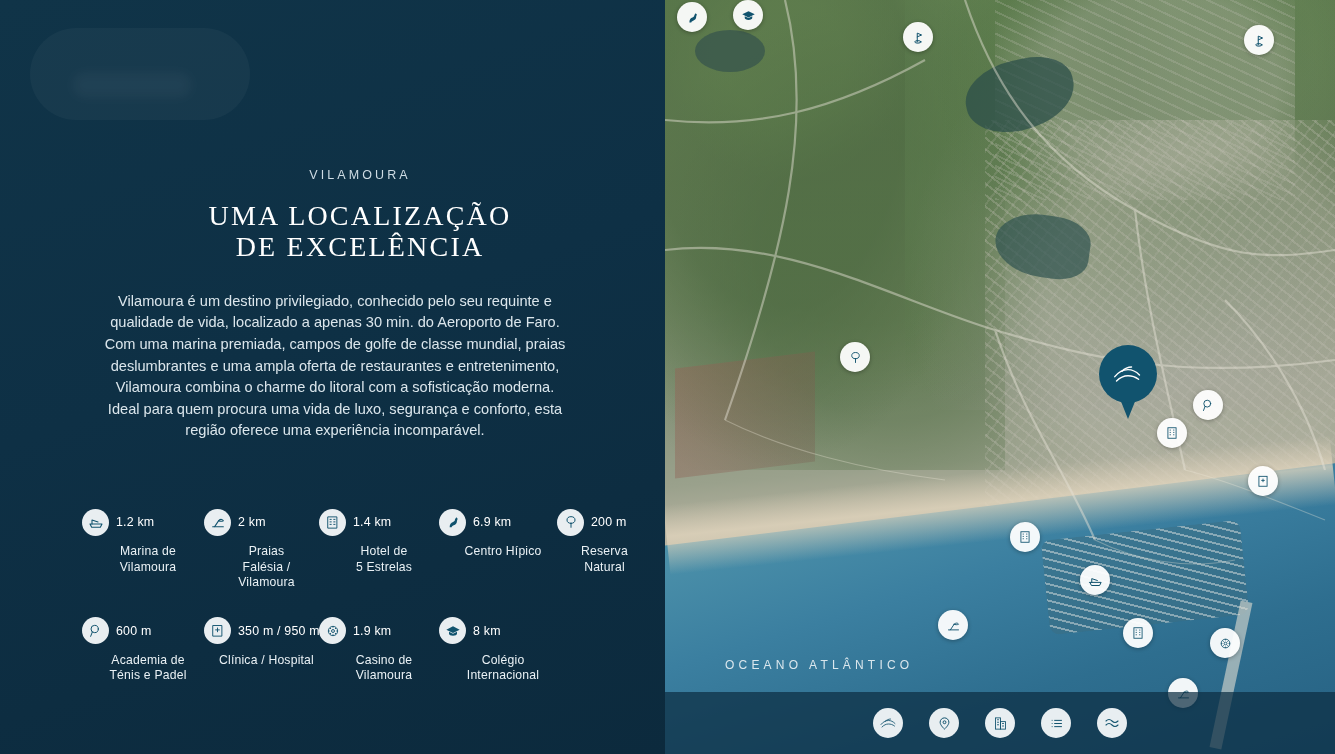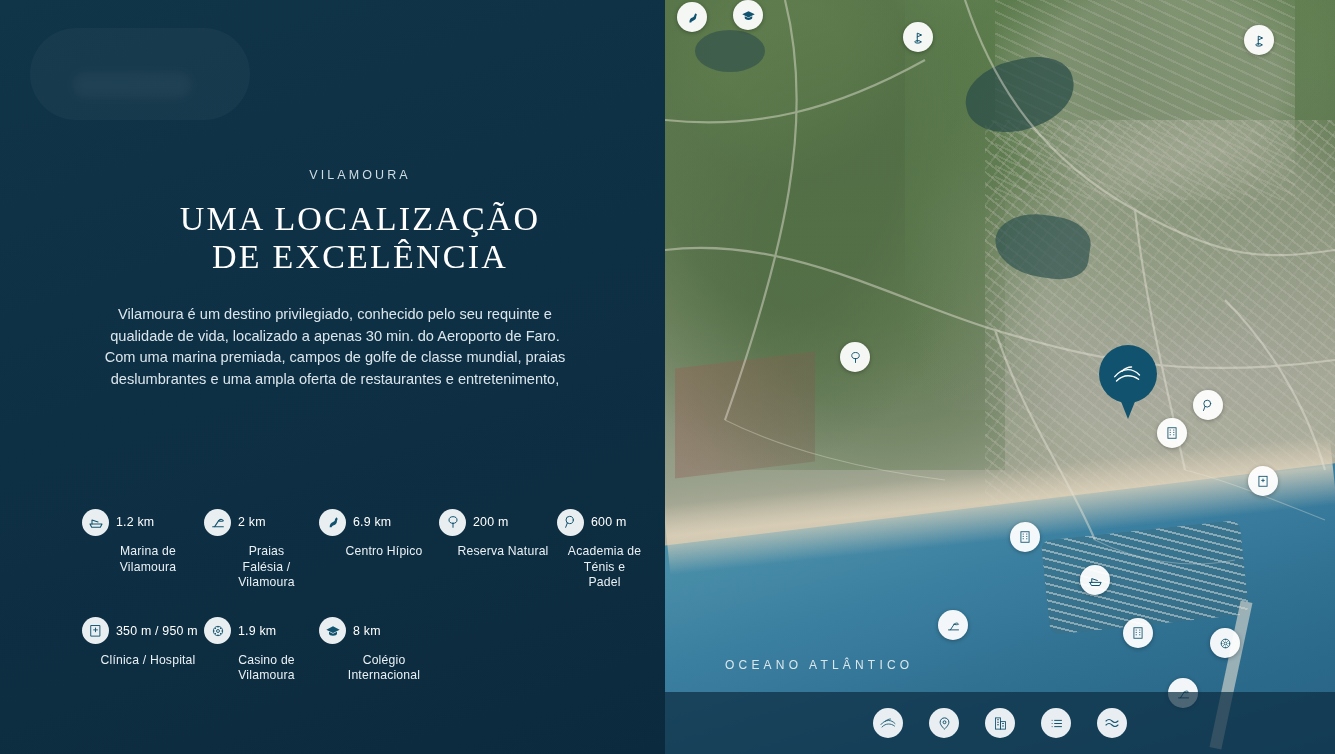--- a/index.html
+++ b/index.html
@@ -50,21 +50,21 @@
   .eyebrow {
     color: #cfdce4;
     font-size: 12.5px;
     letter-spacing: 3.1px;
     font-weight: 400;
     margin-bottom: 18px;
   }
   .headline {
     font-family: "Liberation Serif", serif;
     color: #ffffff;
-    font-size: 34px;
+    font-size: 28px;
     line-height: 1.12;
     font-weight: 400;
     letter-spacing: 2.2px;
   }
   .headline .l2 { display: block; }
 
   .body-copy {
     margin-top: 28px;
     color: #dbe6ec;
     font-size: 14.6px;
@@ -279,20 +279,21 @@
     <div class="left-glow"></div>
 
     <div class="content">
       <div class="eyebrow">VILAMOURA</div>
       <h1 class="headline">
         <span>UMA LOCALIZAÇÃO</span>
         <span class="l2">DE EXCELÊNCIA</span>
       </h1>
       <div class="body-copy">
         <p>Vilamoura é um destino privilegiado, conhecido pelo seu requinte e qualidade de vida, localizado a apenas 30 min. do Aeroporto de Faro. Com uma marina premiada, campos de golfe de classe mundial, praias deslumbrantes e uma ampla oferta de restaurantes e entretenimento,</p>
+        <p>Vilamoura combina o charme do litoral com a sofisticação moderna. Ideal para quem procura uma vida de luxo, segurança e conforto, esta região oferece uma experiência incomparável.</p>
       </div>
     </div>
 
     <div class="poi-grid">
 
       <div class="poi">
         <div class="poi-top">
           <span class="poi-icon">
             <svg width="16" height="16" viewBox="0 0 24 24" fill="none" stroke="#11536e" stroke-width="1.6" stroke-linecap="round" stroke-linejoin="round">
               <path d="M3 15h18l-2.5 5H5.5L3 15z"></path>
@@ -314,20 +315,33 @@
                 <path d="M13 10c3-3 6-2 7 0-2 1-5 1-7 0z"></path>
             </svg>
           </span>
           <span class="poi-dist">2 km</span>
         </div>
         <div class="poi-label" style="white-space:pre-line">Praias
 Falésia / Vilamoura</div>
       </div>
 
 
+      <div class="poi">
+        <div class="poi-top">
+          <span class="poi-icon">
+            <svg width="15" height="15" viewBox="0 0 24 24" fill="none" stroke="#11536e" stroke-width="1.5" stroke-linecap="round" stroke-linejoin="round">
+              <rect x="5" y="3" width="14" height="18"></rect>
+                <path d="M8 7h2M14 7h2M8 11h2M14 11h2M8 15h2M14 15h2"></path>
+            </svg>
+          </span>
+          <span class="poi-dist">1.4 km</span>
+        </div>
+        <div class="poi-label" style="white-space:pre-line">Hotel de
+5 Estrelas</div>
+      </div>
 
       <div class="poi">
         <div class="poi-top">
           <span class="poi-icon">
             <svg width="16" height="16" viewBox="0 0 24 24" fill="#11536e">
               <path d="M7 20c0-5 2-7 5-8 2-.7 3-2 3-4l2-3 2 2-1 3c0 4-2 6-5 7-2 .7-3 2-3 3h-3z"></path>
             </svg>
           </span>
           <span class="poi-dist">6.9 km</span>
         </div>

